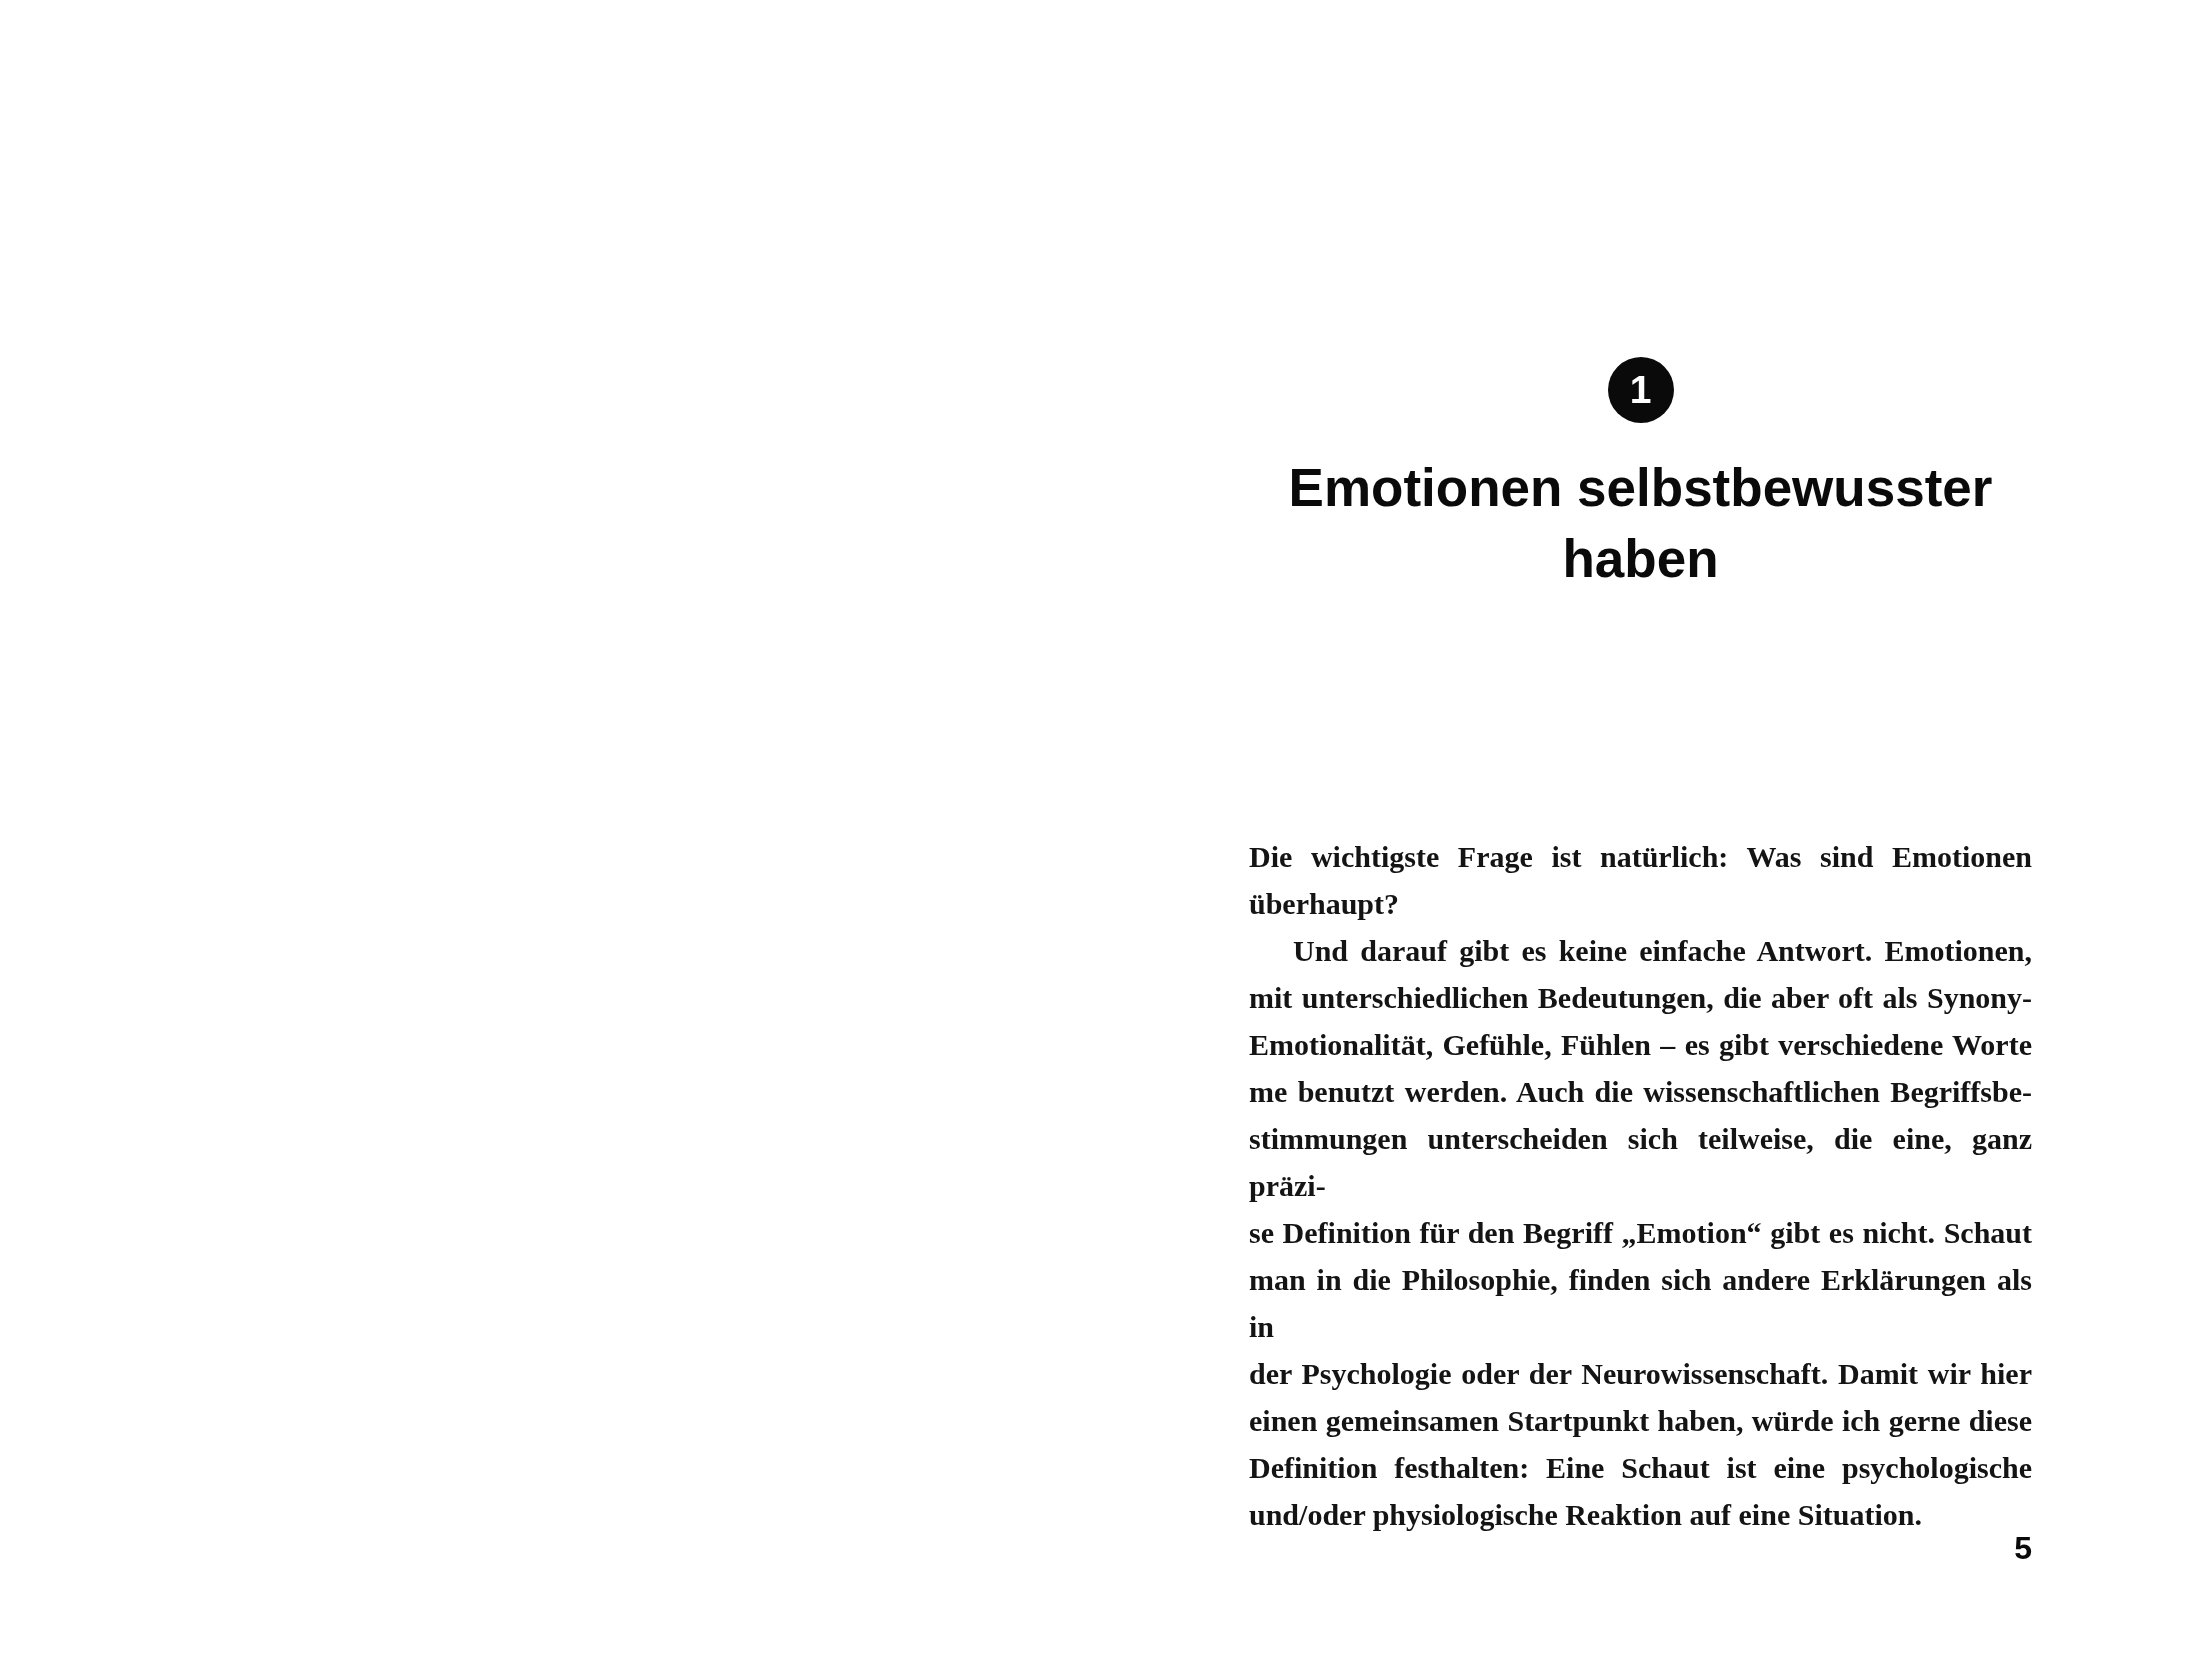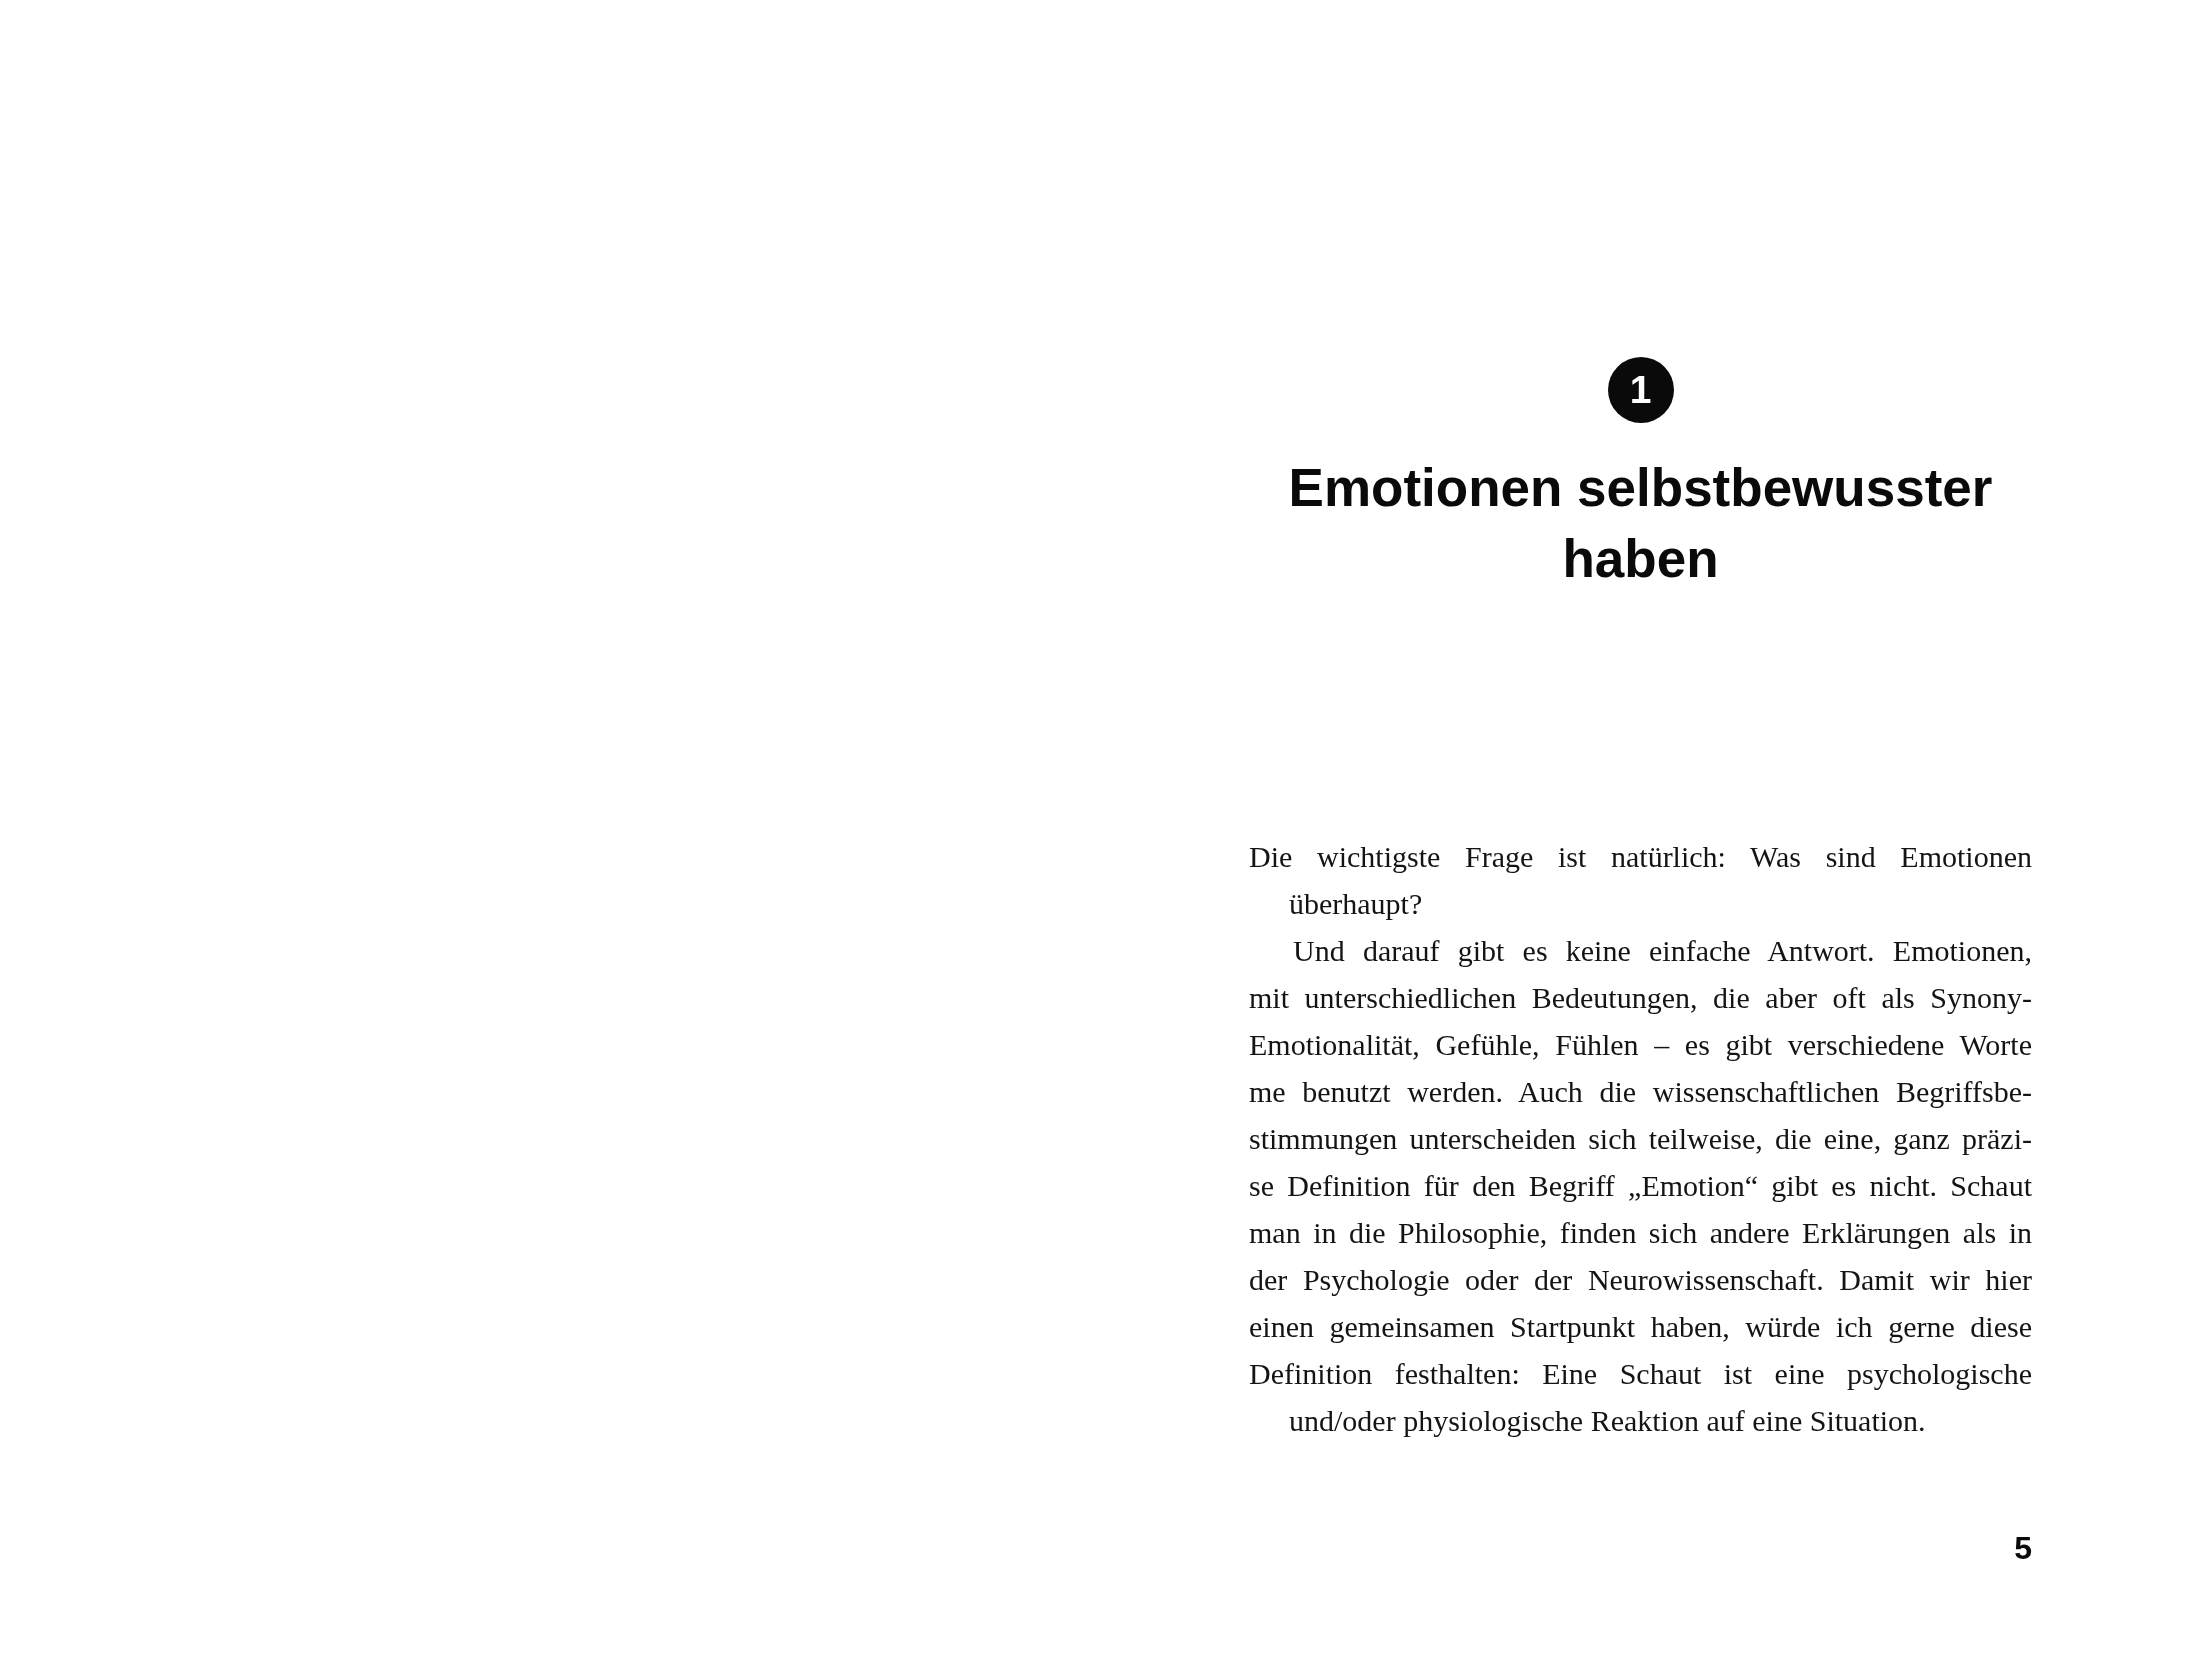--- a/index.html
+++ b/index.html
@@ -56,28 +56,28 @@
     font-weight:700;
     font-size:53px;
     line-height:71px;
     letter-spacing:0;
   }
   .body-text{
     top:833px;
     color:var(--ink);
     font-size:30px;
     line-height:47px;
+    font-weight:bold;
   }
   .jl{ 
     text-align:justify;
     text-align-last:justify;
   }
   .ll{ 
     text-align:left;
-    margin-left:40px;
   }
   .indent{
     text-indent:44px;
   }
   .page-number{
     top:1532px;
     text-align:right;
     color:var(--ink-strong);
     font-family:"Liberation Sans", sans-serif;
     font-weight:700;

